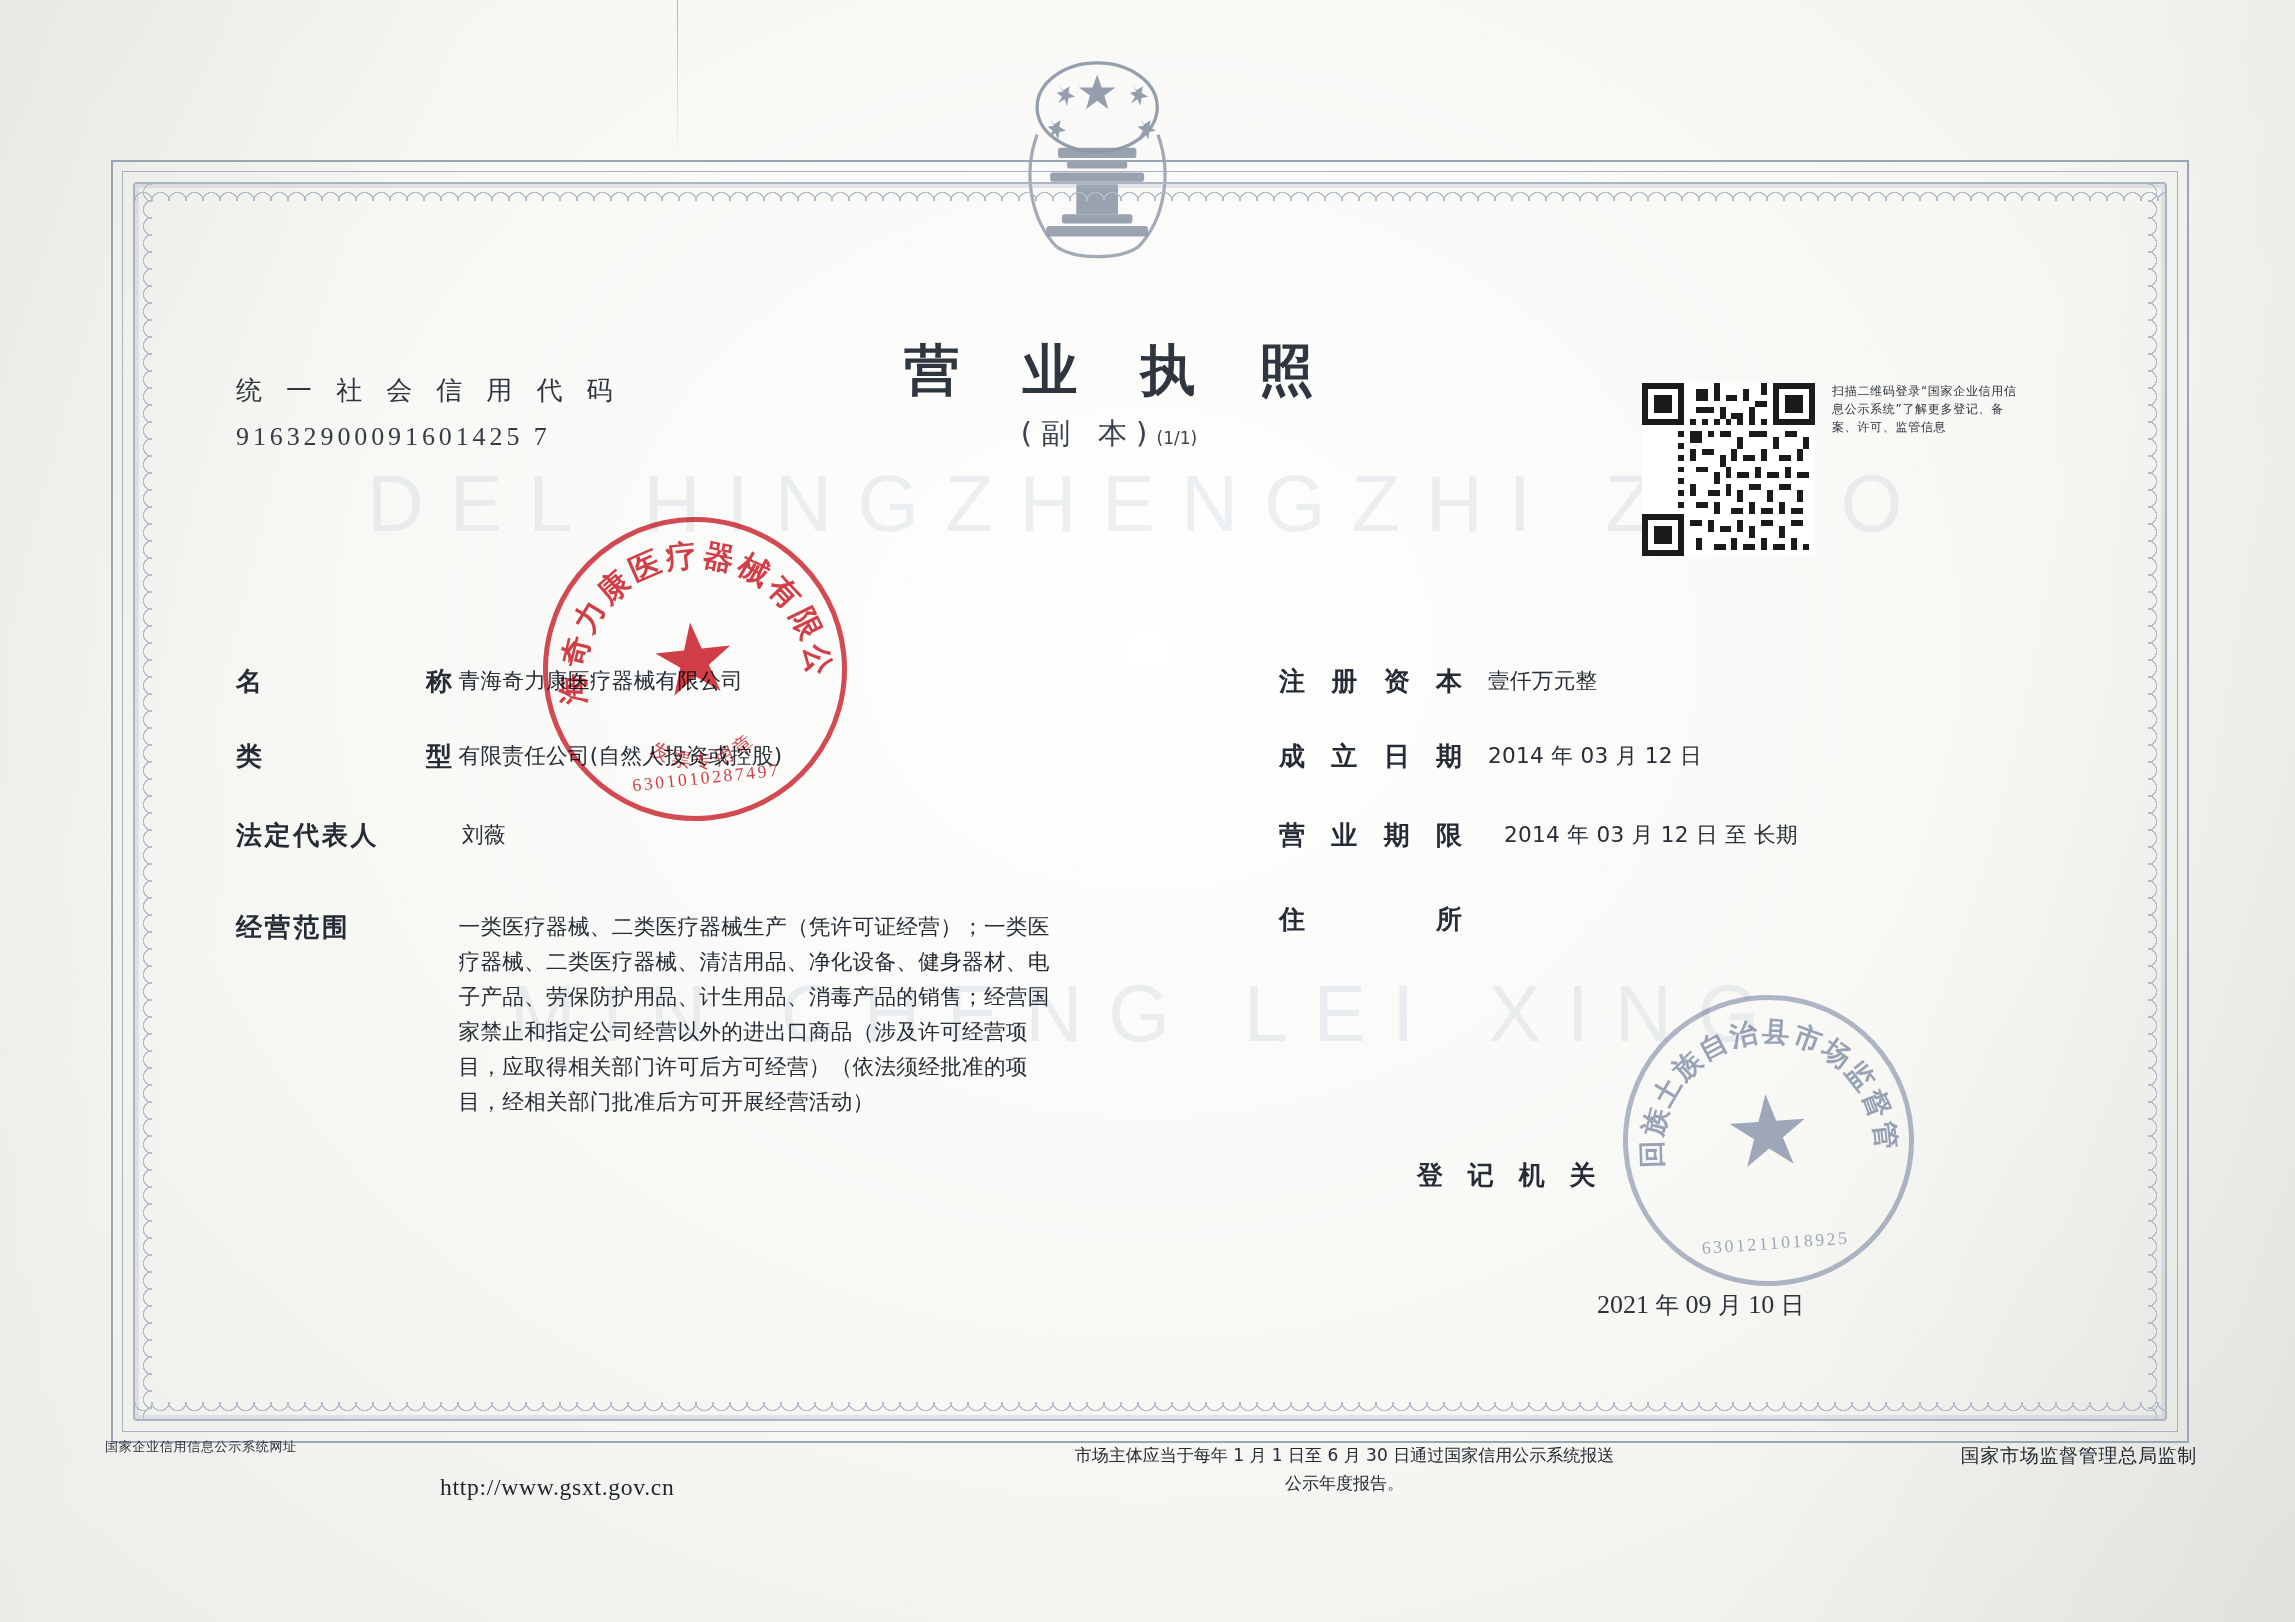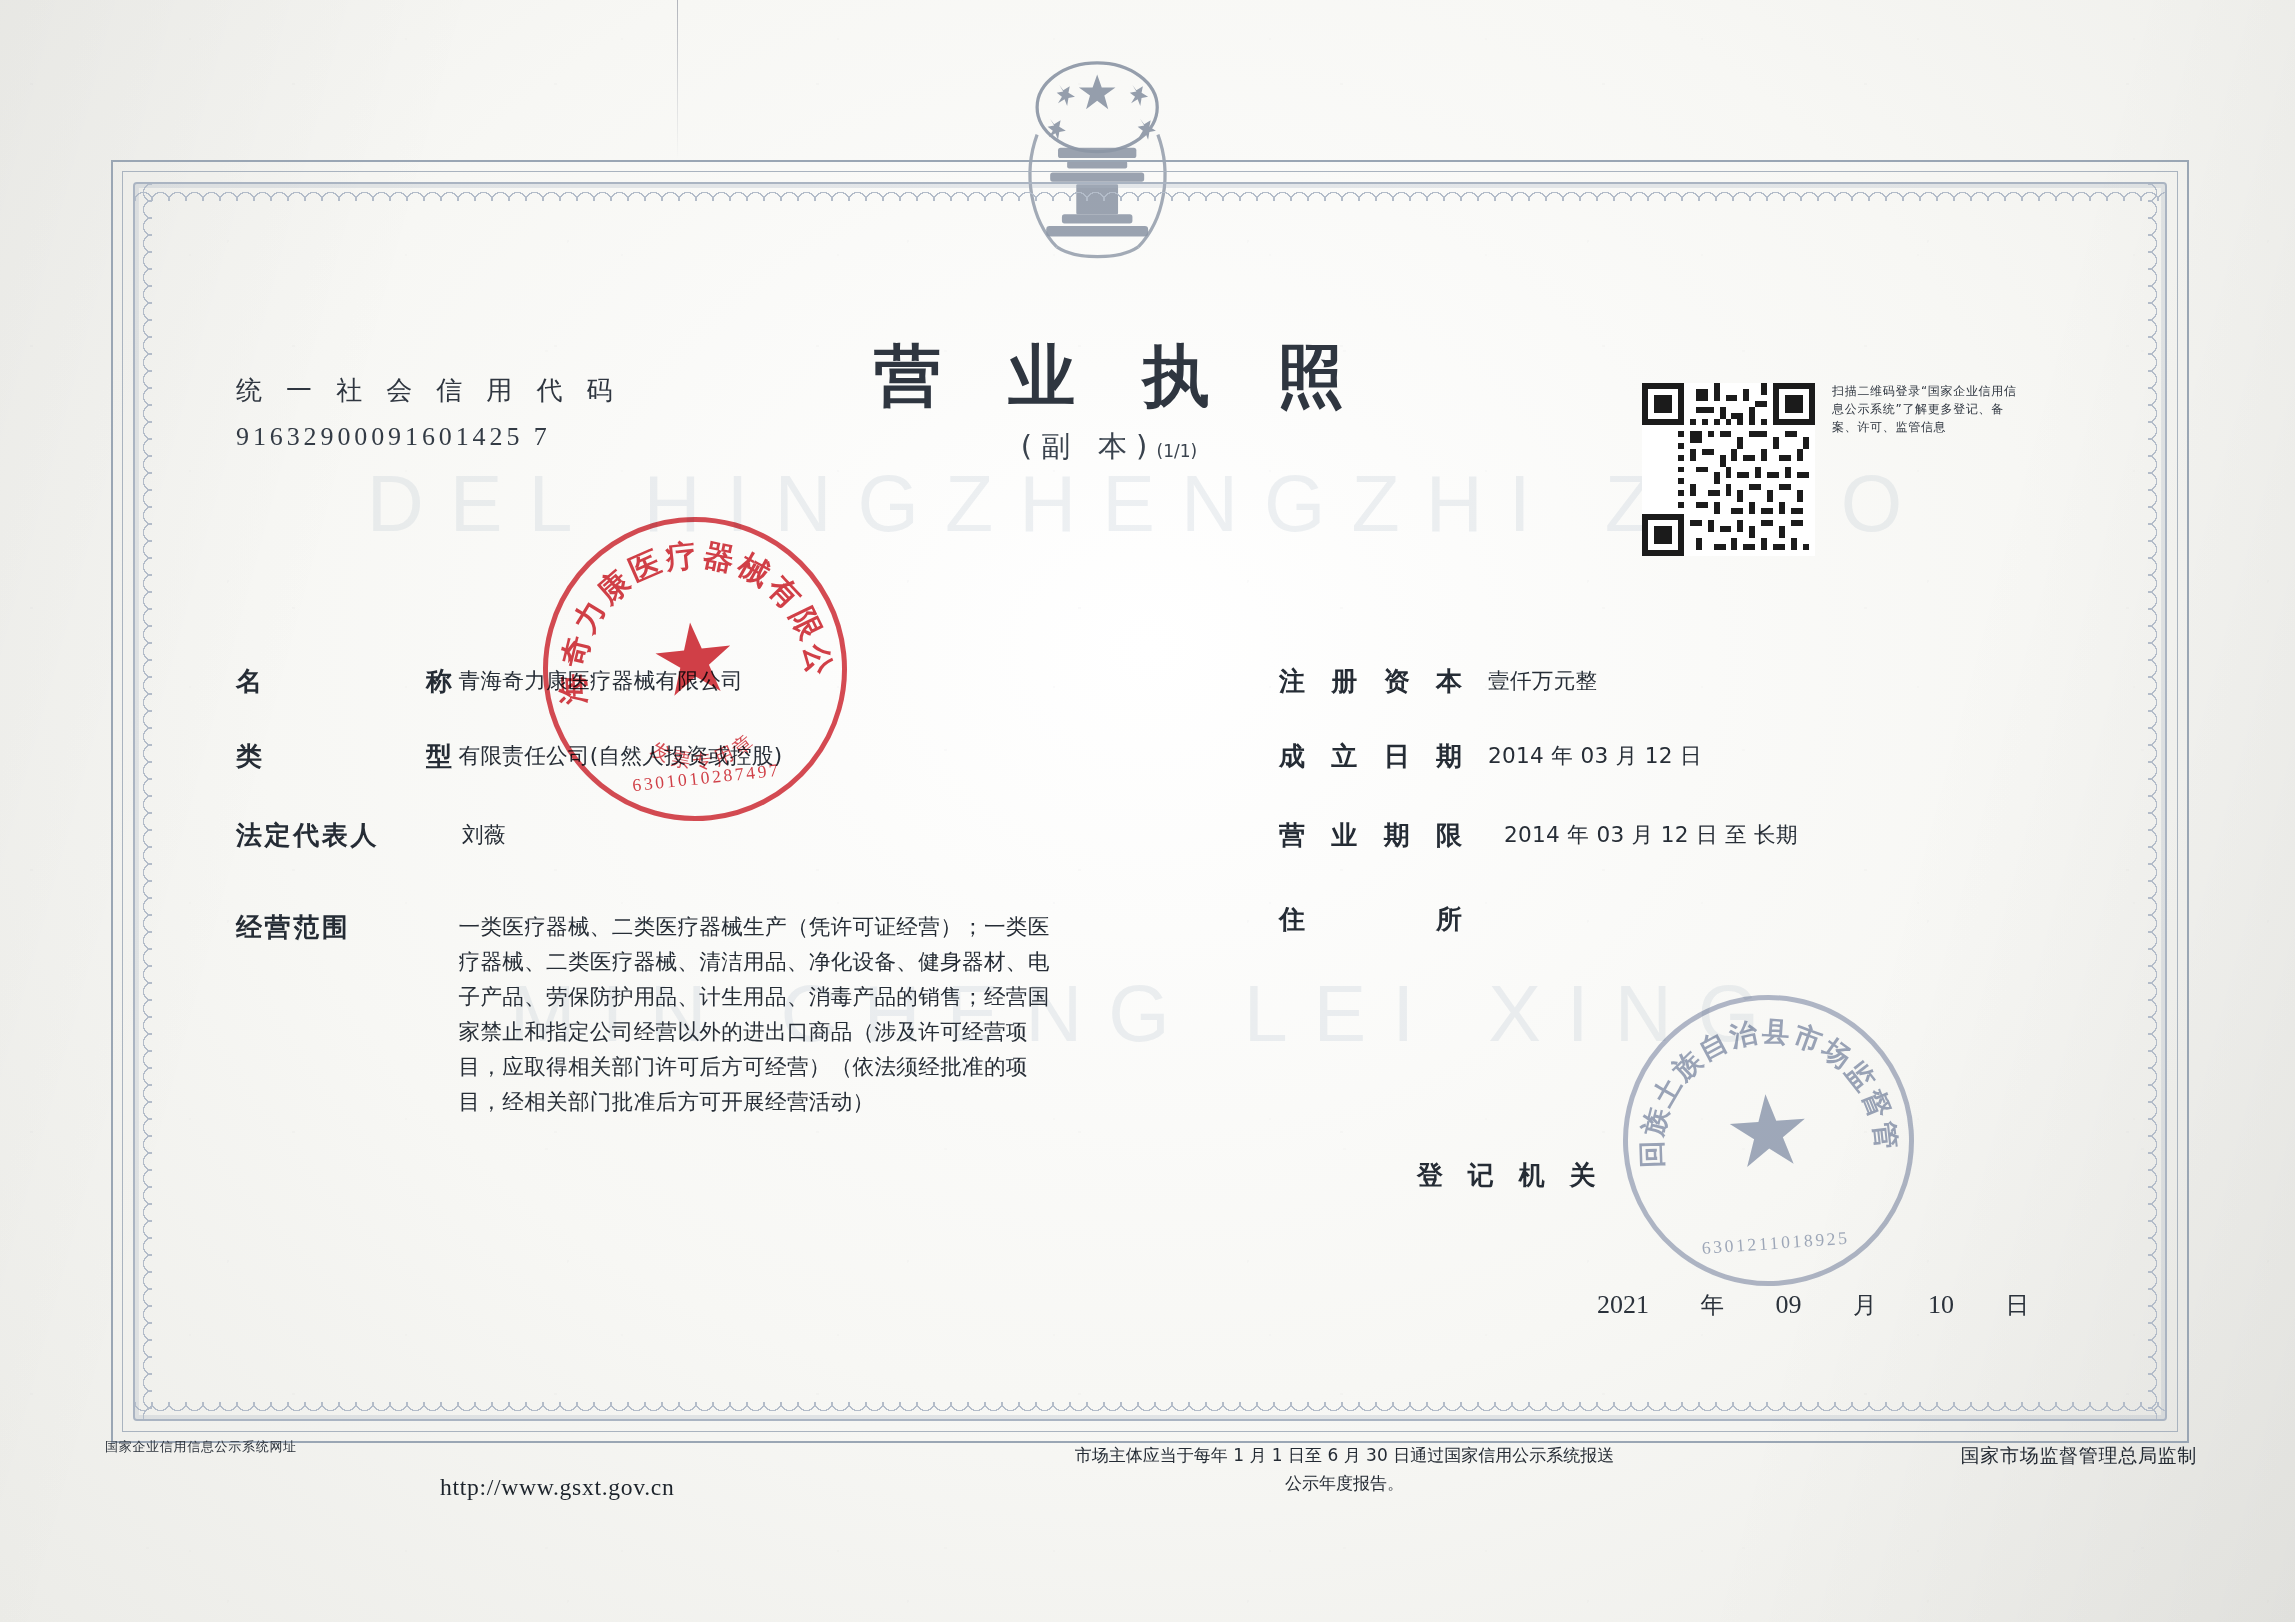--- a/index.html
+++ b/index.html
@@ -77,21 +77,21 @@
   #emblem{
     position:absolute;left:1011px;top:56px;width:173px;height:216px;
   }
   #emblem .e-inner{width:100%;height:100%;}
 
   
   #title{
     position:absolute;left:772px;top:340px;width:674px;text-align:center;
   }
   #title .main{
-    font-size:67px;letter-spacing:22px;font-weight:bold;
+    font-size:55px;letter-spacing:22px;font-weight:bold;
     color:#2f3640;font-family:"DejaVu Sans","Liberation Sans",sans-serif;
     line-height:1.1;
     text-indent:22px;
   }
   #title .sub{
     margin-top:13px;font-size:29px;letter-spacing:9.2px;color:#3a434e;
     font-family:"DejaVu Sans","Liberation Sans",sans-serif;
   }
   #title .sub .copy-no{font-size:17px;letter-spacing:0;vertical-align:-1.3px;}
 
@@ -165,21 +165,21 @@
   
   #f-authority{position:absolute;left:1417px;top:1158px;}
   #f-authority .f-label{font-size:26px;letter-spacing:7.9px;font-weight:bold;color:#252c35;
     font-family:"DejaVu Sans","Liberation Sans",sans-serif;}
 
   
   #date-line{
     position:absolute;left:1597px;top:1289px;width:432px;
     font-size:25px;color:#2b323b;
     font-family:"DejaVu Sans","Liberation Sans",sans-serif;
-    display:flex;align-items:baseline;gap:6.5px;justify-content:space-between;
+    display:flex;align-items:baseline;gap:6.5px;
   }
   #date-line .num{font-family:"Liberation Serif",serif;font-size:26px;}
   #date-line .unit{font-size:23.6px;}
 
   
   .seal{
     position:absolute;border-radius:50%;
     border:5.9px solid rgba(205,30,40,.80);
     color:rgba(205,30,40,.85);
     mix-blend-mode:multiply;

